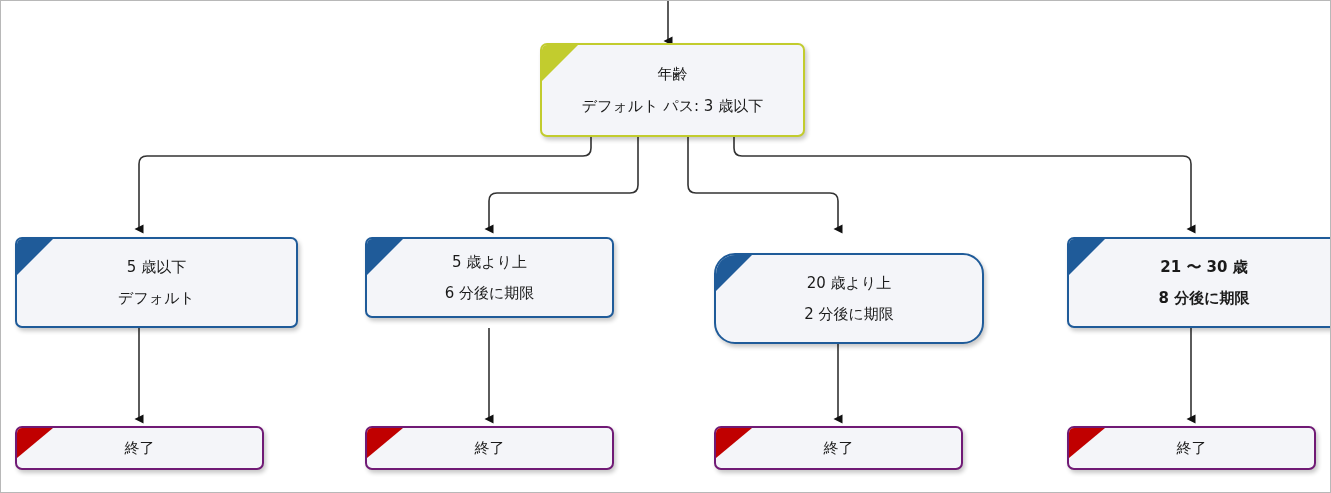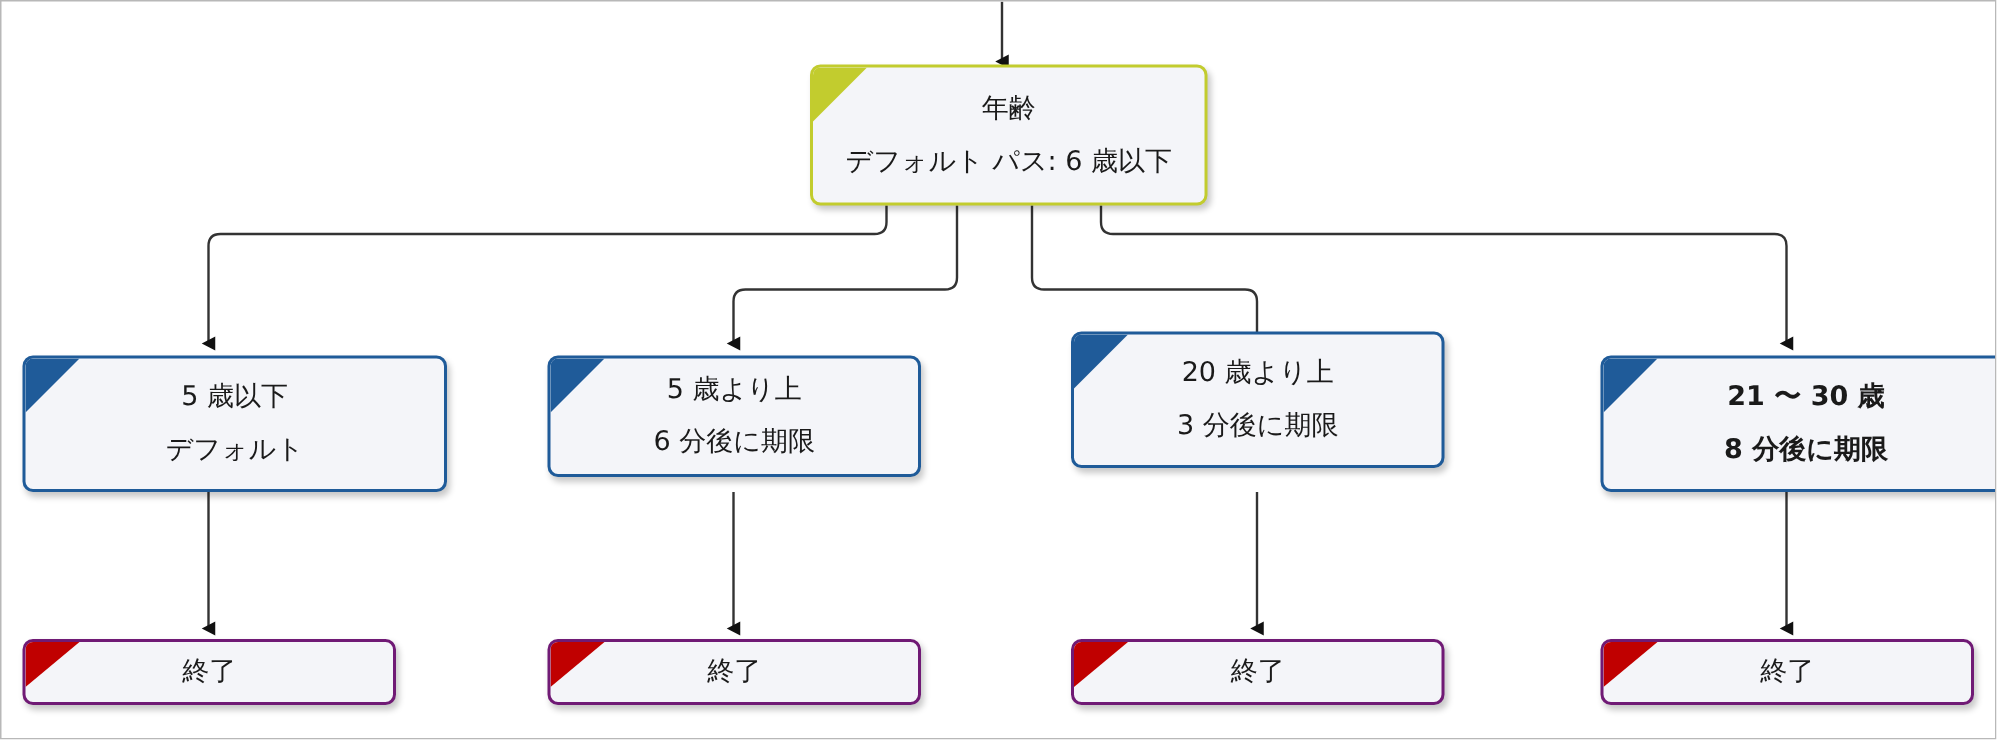--- a/index.html
+++ b/index.html
@@ -46,21 +46,21 @@
     left: 0;
     top: 0;
     width: 0;
     height: 0;
     border-style: solid;
   }
   .node .label {
     position: relative;
     z-index: 3;
     color: #1a1a1a;
-    font-size: 18px;
+    font-size: 15px;
     line-height: 1.1;
     white-space: nowrap;
     text-align: right;
   }
   .node .label.title {
     margin-bottom: 15px;
   }
   .node.single .label.title {
     margin-bottom: 0;
   }
@@ -115,39 +115,39 @@
       <path d="M138,327 L138,418"></path>
       <path d="M488,327 L488,418"></path>
       <path d="M837,327 L837,418"></path>
       <path d="M1190,327 L1190,418"></path>
     </g>
   </svg>
 
   <div class="node decision" style="left:539px; top:42px; width:265px; height:94px;">
     <span class="corner"></span>
     <span class="label title">年齢</span>
-    <span class="label">デフォルト パス: 6 歳以下</span>
+    <span class="label">デフォルト パス: 3 歳以下</span>
   </div>
 
   <div class="node branch" style="left:14px; top:236px; width:283px; height:91px;">
     <span class="corner"></span>
     <span class="label title">5 歳以下</span>
     <span class="label">デフォルト</span>
   </div>
 
   <div class="node branch" style="left:364px; top:236px; width:249px; height:81px;">
     <span class="corner"></span>
     <span class="label title">5 歳より上</span>
     <span class="label">6 分後に期限</span>
   </div>
 
-  <div class="node branch" style="left:713px; top:220px; width:249px; height:91px;">
+  <div class="node branch" style="left:713px; top:252px; width:270px; height:91px;border-radius:21px;">
     <span class="corner"></span>
     <span class="label title">20 歳より上</span>
-    <span class="label">3 分後に期限</span>
+    <span class="label">2 分後に期限</span>
   </div>
 
   <div class="node branch" style="left:1066px; top:236px; width:274px; height:91px;font-weight:bold;">
     <span class="corner"></span>
     <span class="label title">21 〜 30 歳</span>
     <span class="label">8 分後に期限</span>
   </div>
 
   <div class="node end single" style="left:14px; top:425px; width:249px; height:44px;">
     <span class="corner"></span>

